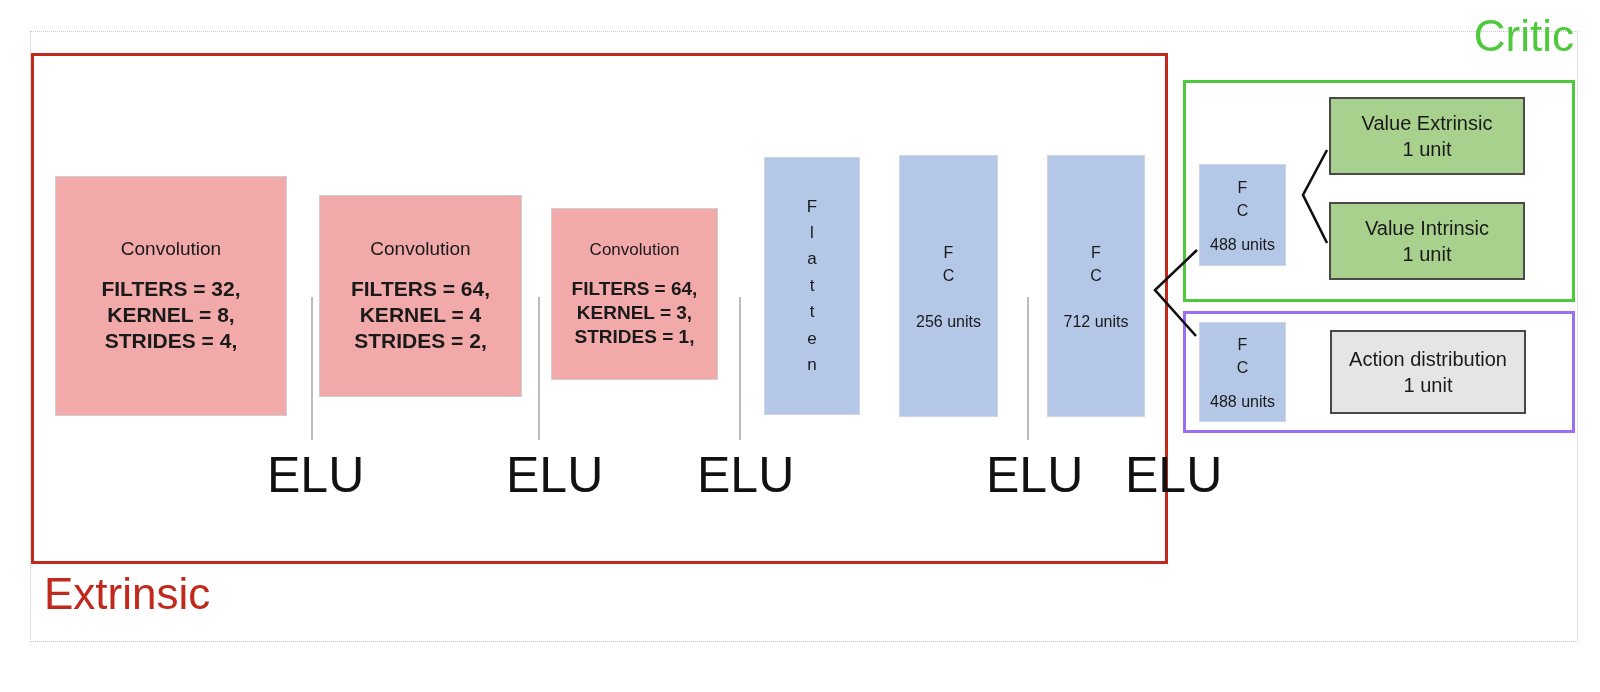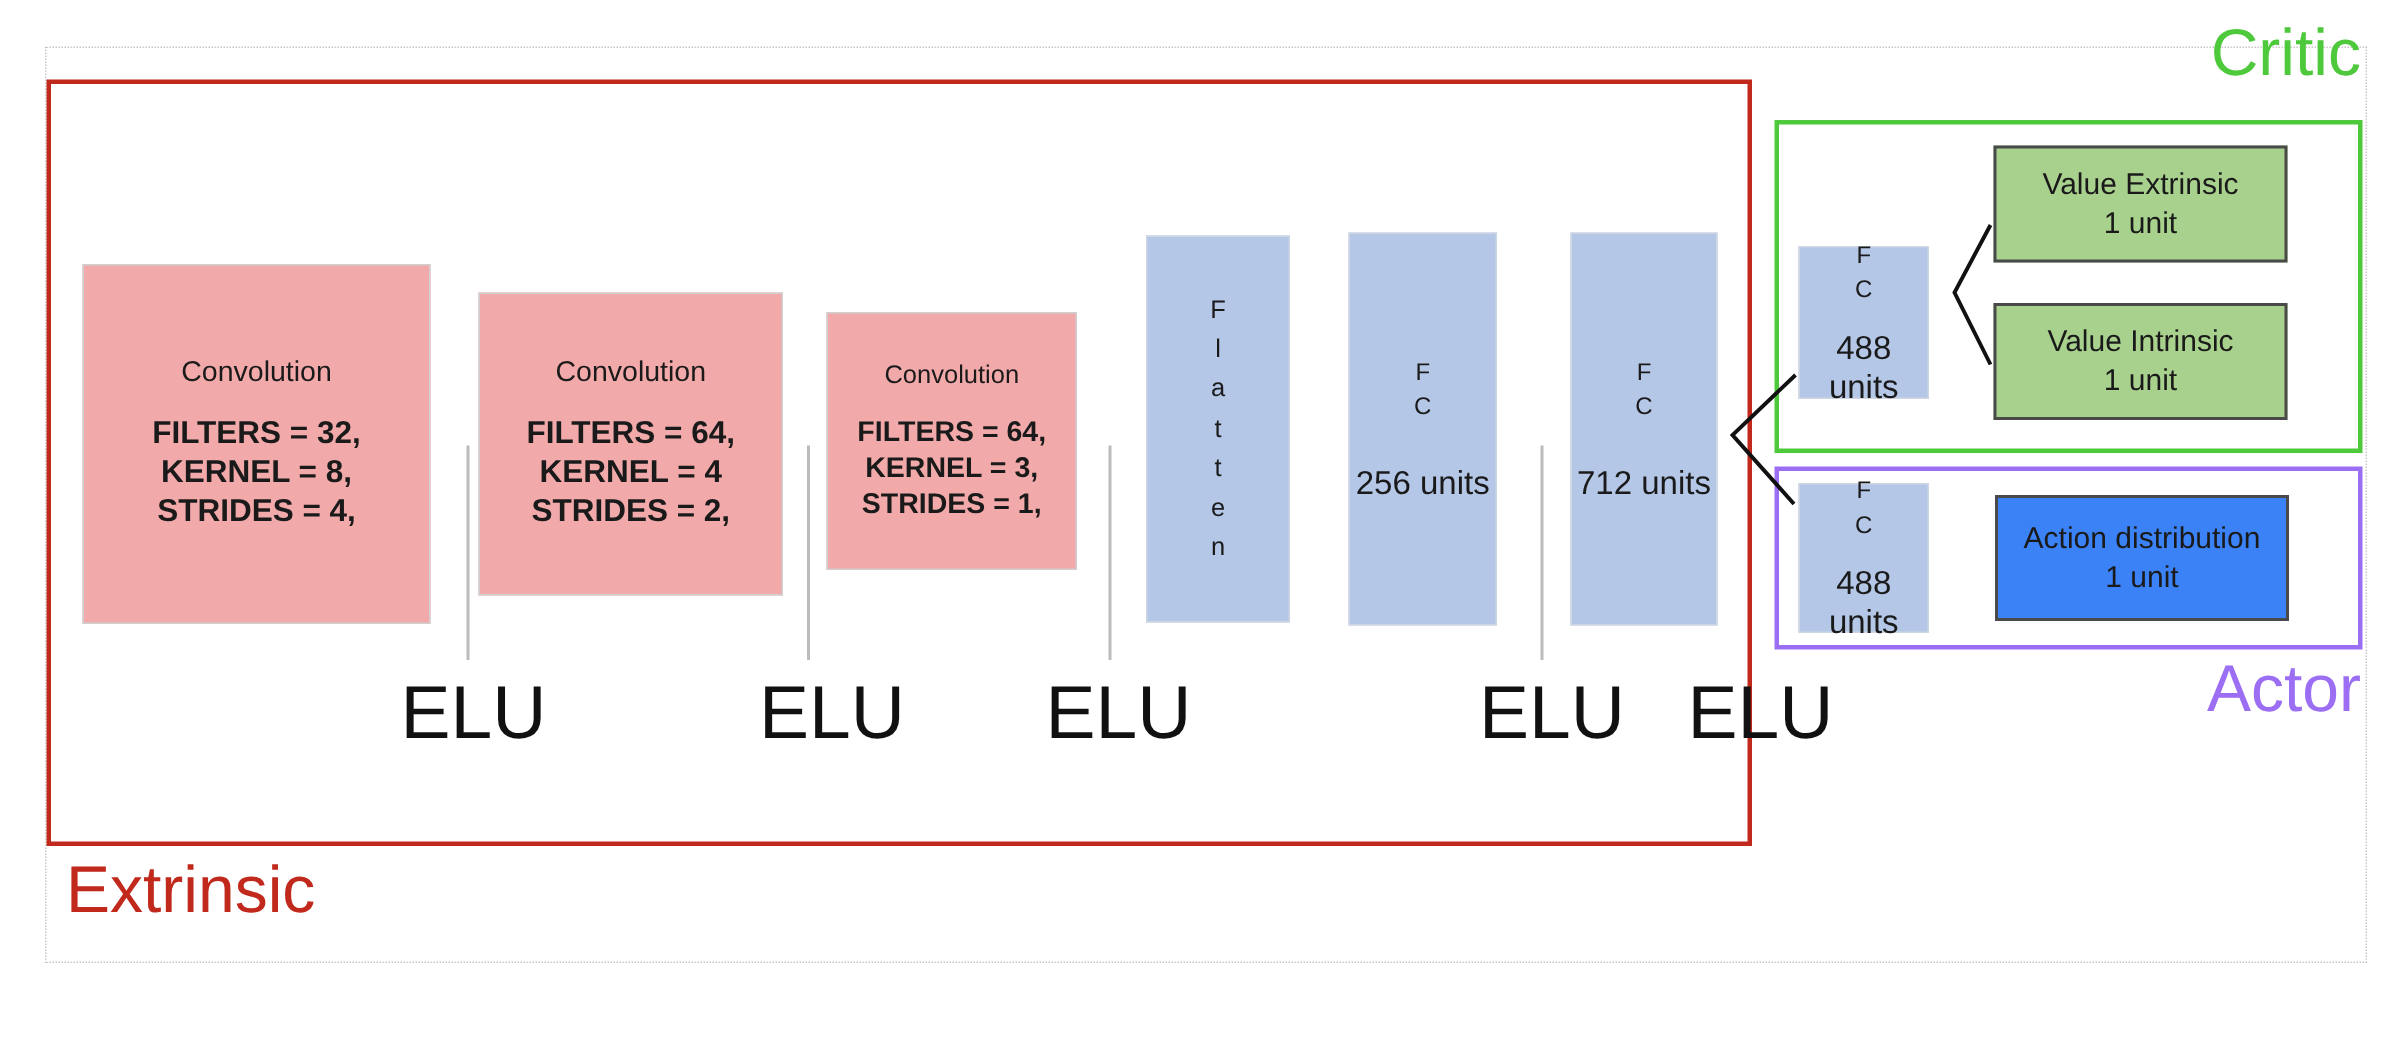--- a/index.html
+++ b/index.html
@@ -71,35 +71,35 @@
   }
   .block-blue {
     background: #b4c7e7;
     border: 1px solid #cfd6e3;
   }
   .block-green {
     background: #a9d18e;
     border: 2px solid #4a4a4a;
   }
   .block-purple {
-    background: #3b82f6;
+    background: #e5e5e5;
     border: 2px solid #4a4a4a;
   }
   .block-title { font-size: 19px; line-height: 1.15; }
   .block-title.sm { font-size: 17px; }
   .block-params {
     font-size: 21px;
     font-weight: bold;
     line-height: 1.25;
     margin-top: 16px;
     white-space: pre-line;
   }
   .block-params.sm { font-size: 19px; margin-top: 18px; }
   .block-fc-label { font-size: 16px; line-height: 1.45; }
-  .block-units { font-size: 22px; margin-top: 26px; }
+  .block-units { font-size: 16px; margin-top: 26px; }
   .block-units.tight { margin-top: 14px; }
   .vert-letters {
     font-size: 17px;
     line-height: 1.55;
     letter-spacing: 0;
   }
   .head-title { font-size: 20px; line-height: 1.3; }
 
   
   .sep-line {
@@ -127,21 +127,20 @@
 
 <div id="canvas">
 
   <div class="slide-border"></div>
 
   <div class="group-frame features-frame"></div>
   <div class="group-frame critic-frame"></div>
   <div class="group-frame actor-frame"></div>
 
   <div class="group-title title-critic">Critic</div>
-  <div class="group-title title-actor">Actor</div>
   <div class="group-title title-features">Extrinsic</div>
 
   <div class="block block-conv" style="left:55px; top:176px; width:232px; height:240px;">
     <div class="block-title">Convolution</div>
     <div class="block-params">FILTERS = 32,
 KERNEL = 8,
 STRIDES = 4,</div>
   </div>
 
   <div class="block block-conv" style="left:319px; top:195px; width:203px; height:202px;">

